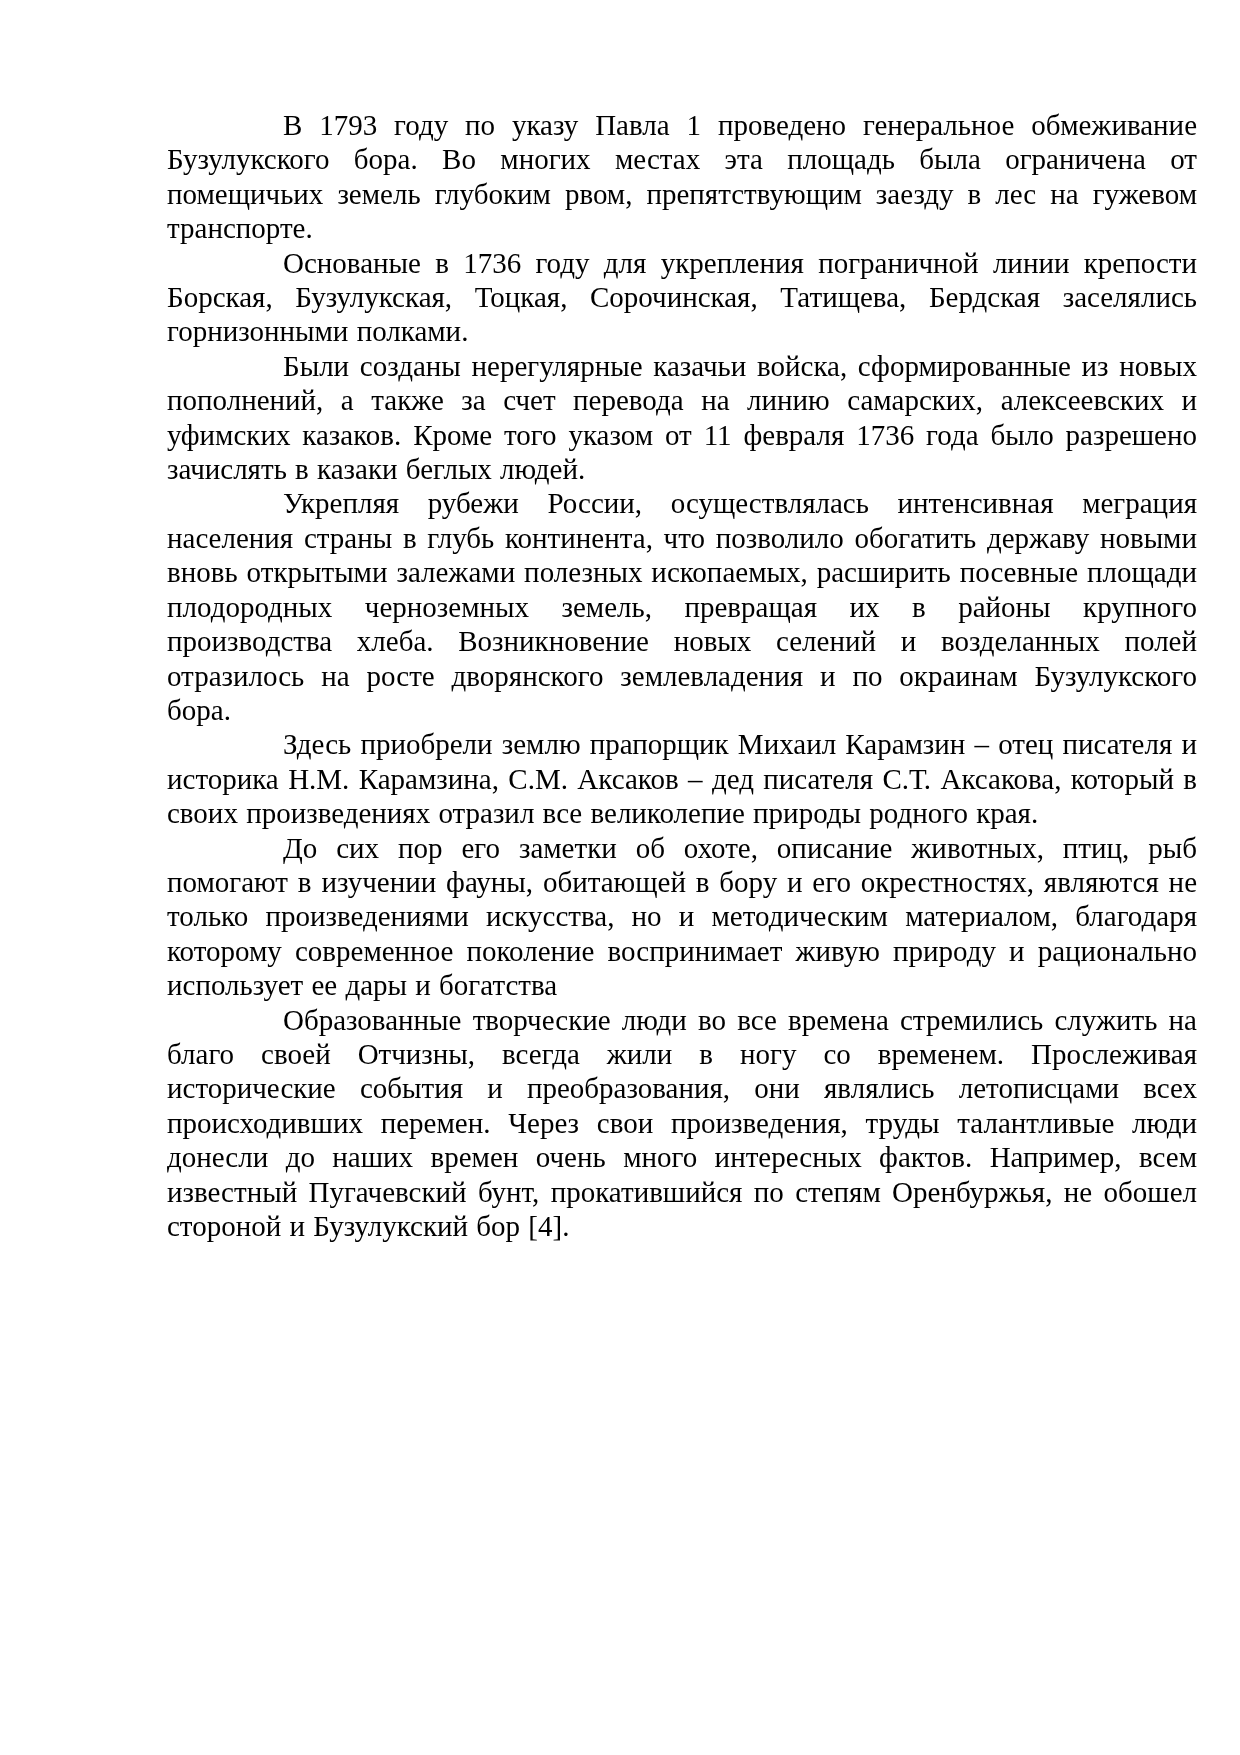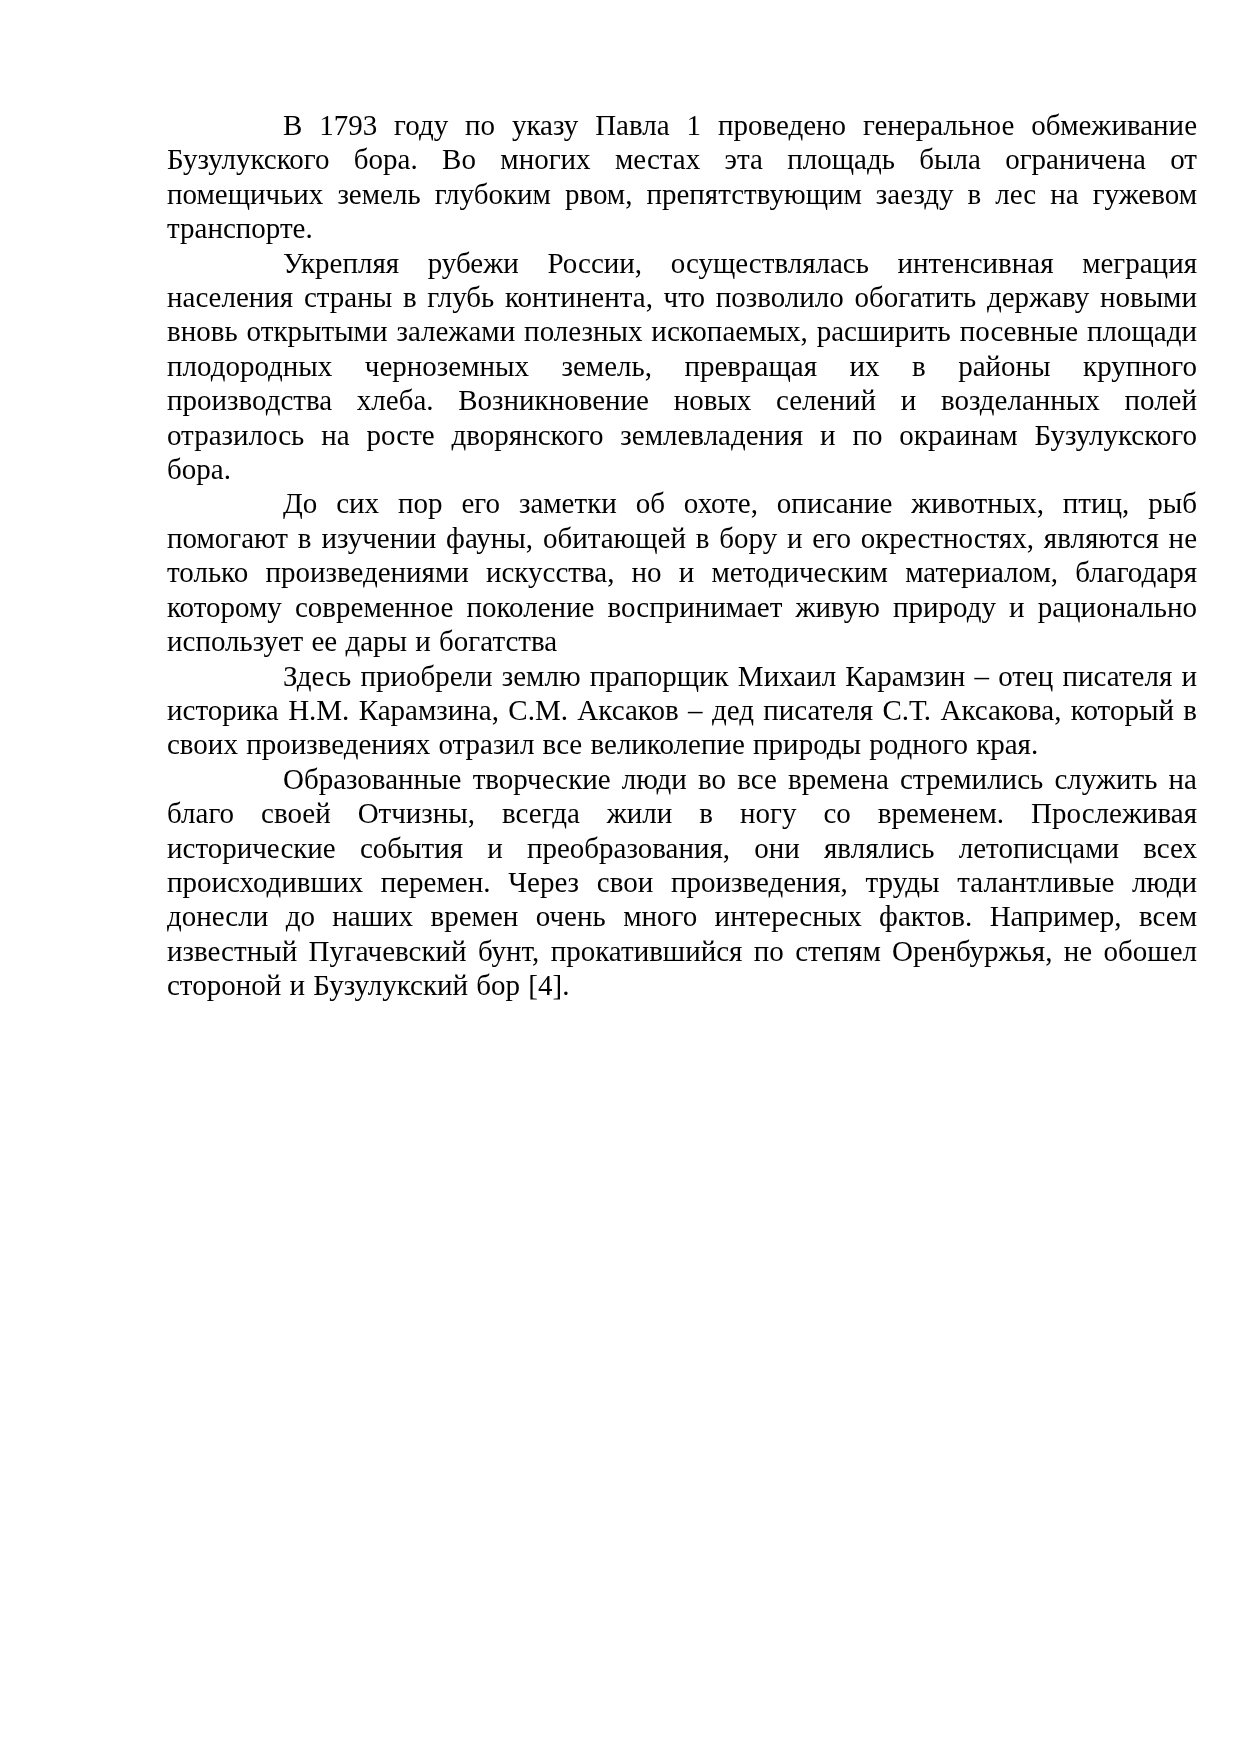--- a/index.html
+++ b/index.html
@@ -32,18 +32,20 @@
     text-indent: 116px;
     word-spacing: 1px;
   }
 </style>
 </head>
 <body>
 
 <div class="page">
   <div class="text-block">
     <p>В 1793 году по указу Павла 1 проведено генеральное обмеживание Бузулукского бора. Во многих местах эта площадь была ограничена от помещичьих земель глубоким рвом, препятствующим заезду в лес на гужевом транспорте.</p>
+    <p>Основаные в 1736 году для укрепления пограничной линии крепости Борская, Бузулукская, Тоцкая, Сорочинская, Татищева, Бердская заселялись горнизонными полками.</p>
+    <p>Были созданы нерегулярные казачьи войска, сформированные из новых пополнений, а также за счет перевода на линию самарских, алексеевских и уфимских казаков. Кроме того указом от 11 февраля 1736 года было разрешено зачислять в казаки беглых людей.</p>
     <p>Укрепляя рубежи России, осуществлялась интенсивная меграция населения страны в глубь континента, что позволило обогатить державу новыми вновь открытыми залежами полезных ископаемых, расширить посевные площади плодородных черноземных земель, превращая их в районы крупного производства хлеба. Возникновение новых селений и возделанных полей отразилось на росте дворянского землевладения и по окраинам Бузулукского бора.</p>
+    <p>Здесь приобрели землю прапорщик Михаил Карамзин – отец писателя и историка Н.М. Карамзина, С.М. Аксаков – дед писателя С.Т. Аксакова, который в своих произведениях отразил все великолепие природы родного края.</p>
     <p>До сих пор его заметки об охоте, описание животных, птиц, рыб помогают в изучении фауны, обитающей в бору и его окрестностях, являются не только произведениями искусства, но и методическим материалом, благодаря которому современное поколение воспринимает живую природу и рационально использует ее дары и богатства</p>
-    <p>Здесь приобрели землю прапорщик Михаил Карамзин – отец писателя и историка Н.М. Карамзина, С.М. Аксаков – дед писателя С.Т. Аксакова, который в своих произведениях отразил все великолепие природы родного края.</p>
     <p>Образованные творческие люди во все времена стремились служить на благо своей Отчизны, всегда жили в ногу со временем. Прослеживая исторические события и преобразования, они являлись летописцами всех происходивших перемен. Через свои произведения, труды талантливые люди донесли до наших времен очень много интересных фактов. Например, всем известный Пугачевский бунт, прокатившийся по степям Оренбуржья, не обошел стороной и Бузулукский бор [4].</p>
   </div>
 </div>
 
 </body></html>

